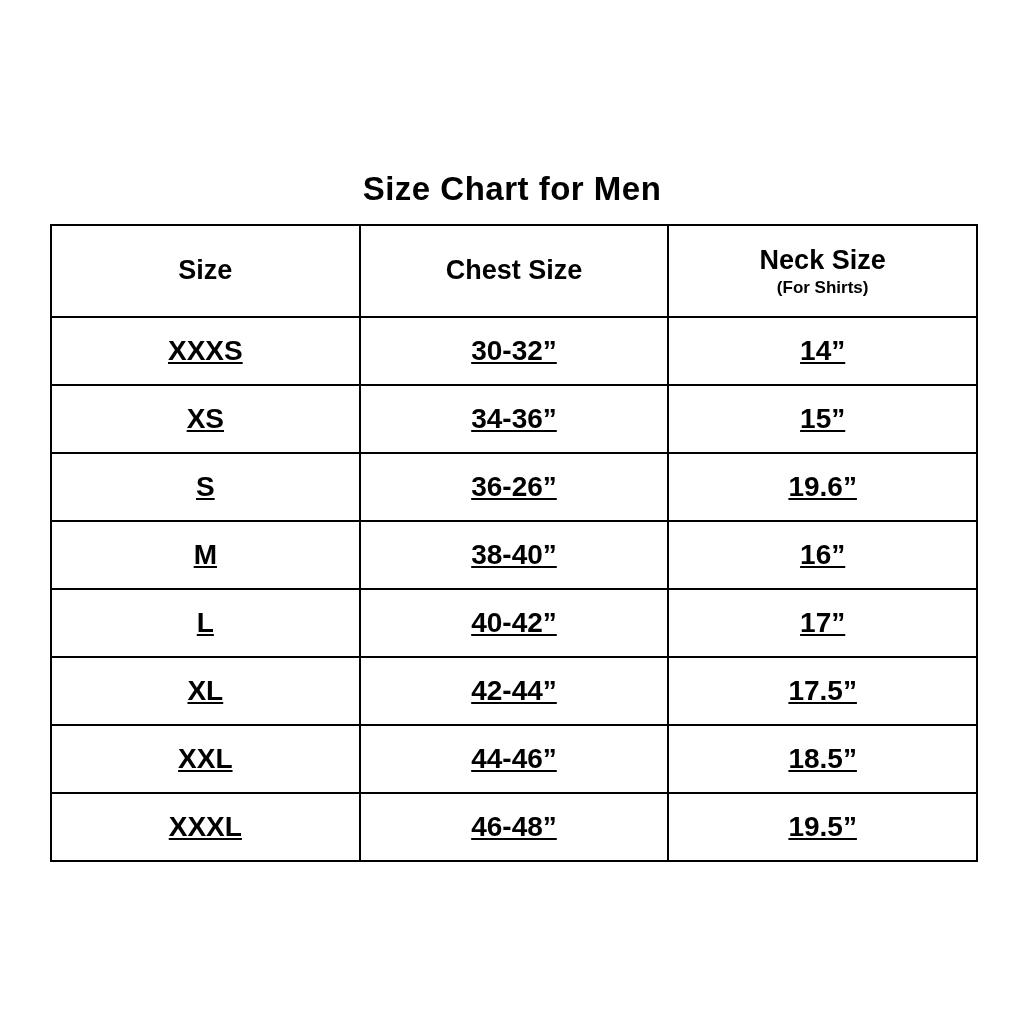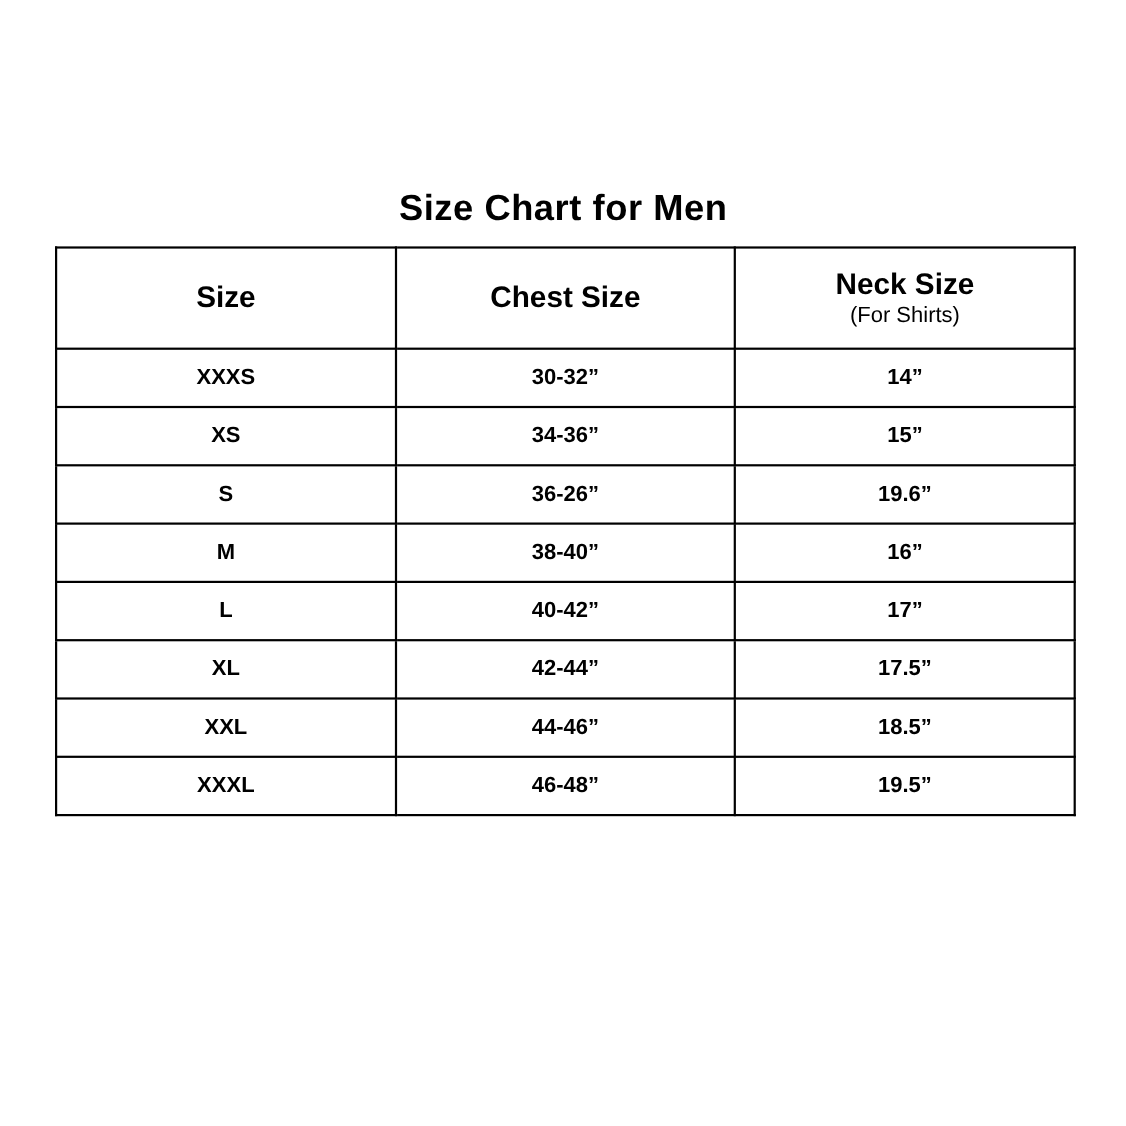--- a/index.html
+++ b/index.html
@@ -43,27 +43,28 @@
     vertical-align: middle;
     font-weight: bold;
     background: #ffffff;
   }
   table.size-table th {
     height: 92px;
     font-size: 27px;
     line-height: 1.25;
   }
   table.size-table td {
-    height: 53px;
-    font-size: 20px;
+    height: 68px;
+    font-size: 28px;
+    text-decoration: underline;
   }
   .header-subline {
     display: block;
-    font-size: 20px;
-    font-weight: normal;
+    font-size: 17px;
+    font-weight: bold;
   }
 </style>
 </head>
 <body>
 
 <div class="page">
 
   <div class="chart-title">Size Chart for Men</div>
 
   <table class="size-table">

